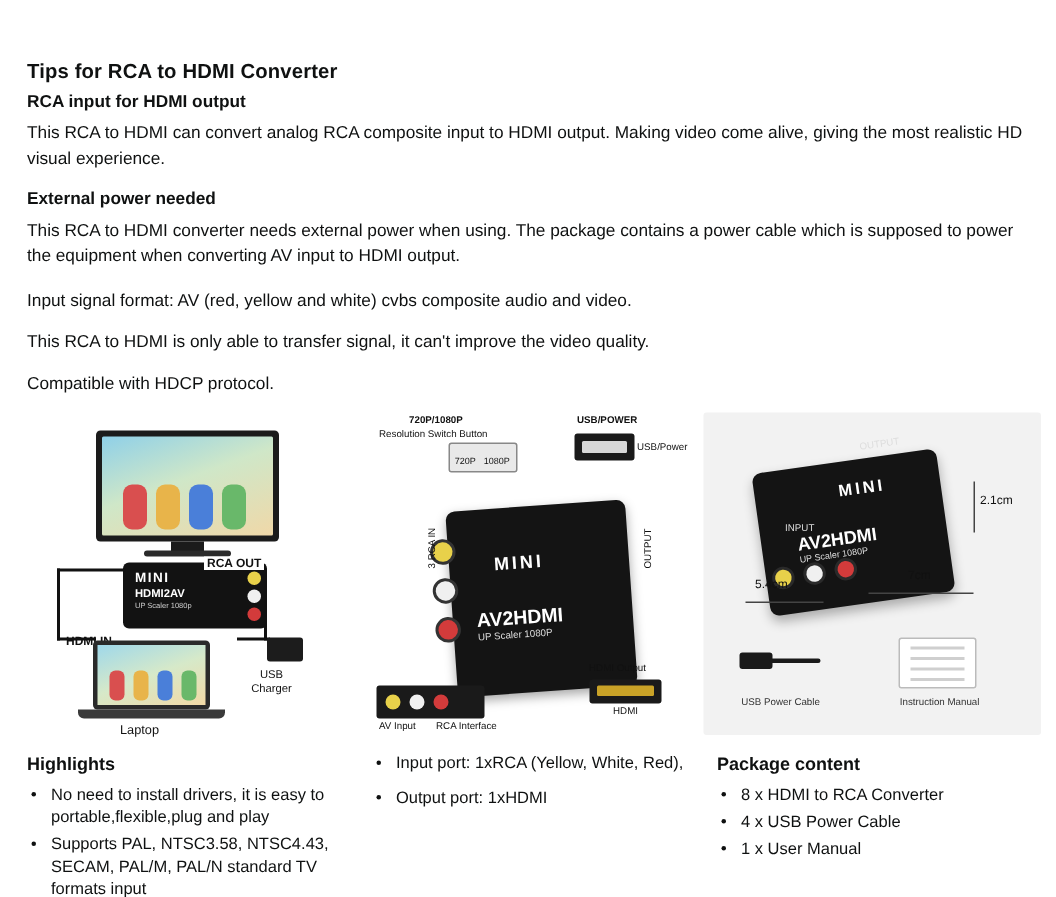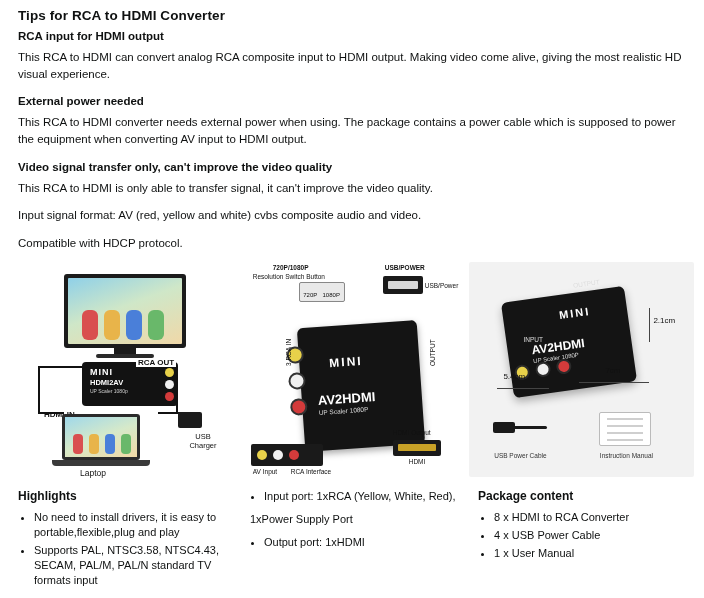--- a/index.html
+++ b/index.html
@@ -5,21 +5,21 @@
   * { box-sizing: border-box; }
   html, body { margin: 0; padding: 0; }
   body {
     width: 704px;
     height: 598px;
     background: #ffffff;
     font-family: "Liberation Sans", sans-serif;
     color: #0f1111;
     overflow: hidden;
   }
-  .page { padding: 6px 10px 0 18px; }
+  .page { padding: 6px 10px 0 18px; margin-top: 32px; }
   .doc-title {
     font-size: 13.5px;
     font-weight: bold;
     color: #0f1111;
     margin: 2px 0 7px 0;
     letter-spacing: 0.1px;
   }
   .sec-head {
     font-size: 11.5px;
     font-weight: bold;
@@ -101,21 +101,21 @@
   .laptop-base {
     position: absolute; left: 34px; top: 198px; width: 98px; height: 6px;
     background: #3a3a3a; border-radius: 0 0 4px 4px;
   }
   .lab-laptop { position: absolute; left: 62px; top: 206px; font-size: 8.5px; color: #111; }
   .usb-dongle {
     position: absolute; left: 160px; top: 150px; width: 24px; height: 16px;
     background: #1c1c1c; border-radius: 2px;
   }
   .lab-usb {
-    position: absolute; left: 162px; top: 170px; font-size: 7.5px; color: #111; text-align: center; width: 46px; line-height: 1.2;
+    position: absolute; left: 140px; top: 170px; font-size: 7.5px; color: #111; text-align: center; width: 46px; line-height: 1.2;
   }
   .wire { position: absolute; background: #111; }
 
   
   .conv-b {
     position: absolute; left: 58px; top: 62px; width: 120px; height: 124px;
     background: #141414; border-radius: 6px; transform: rotate(-4deg);
     box-shadow: 0 3px 7px rgba(0,0,0,.35);
   }
   .conv-b .mini { color: #fff; font-size: 12px; font-weight: bold; letter-spacing: 2px; margin: 30px 0 0 30px; }
@@ -179,23 +179,22 @@
 <div class="page">
 
   <div class="doc-title">Tips for RCA to HDMI Converter</div>
 
   <div class="sec-head">RCA input for HDMI output</div>
   <p class="para">This RCA to HDMI can convert analog RCA composite input to HDMI output. Making video come alive, giving the most realistic HD visual experience.</p>
 
   <div class="sec-head">External power needed</div>
   <p class="para">This RCA to HDMI converter needs external power when using. The package contains a power cable which is supposed to power the equipment when converting AV input to HDMI output.</p>
 
-  <div class="sec-head">Video signal transfer only, can't improve the video quality</div>
+  <p class="para tight">Input signal format: AV (red, yellow and white) cvbs composite audio and video.</p>
   <p class="para tight">This RCA to HDMI is only able to transfer signal, it can't improve the video quality.</p>
-  <p class="para tight">Input signal format: AV (red, yellow and white) cvbs composite audio and video.</p>
   <p class="para last">Compatible with HDCP protocol.</p>
 
   <div class="img-strip">
 
     <div class="panel panel-a">
       <div class="tv-body">
         <div class="tv-screen">
           <span class="kid k1"></span>
             <span class="kid k2"></span>
           <span class="kid k3"></span>
@@ -329,21 +328,20 @@
       <li>No need to install drivers, it is easy to portable,flexible,plug and play</li>
       <li>Supports PAL, NTSC3.58, NTSC4.43, SECAM, PAL/M, PAL/N standard TV formats input</li>
 
     </ul>
   </div>
 
   <div class="col">
     <ul class="bul">
       <li>Input port: 1xRCA (Yellow, White, Red),</li>
     </ul>
-    <div class="plainline">1xPower Supply Port</div>
     <ul class="bul">
       <li>Output port: 1xHDMI</li>
 
     </ul>
   </div>
 
   <div class="col">
     <div class="col-head">Package content</div>
     <ul class="bul">
       <li>8 x HDMI to RCA Converter</li>

